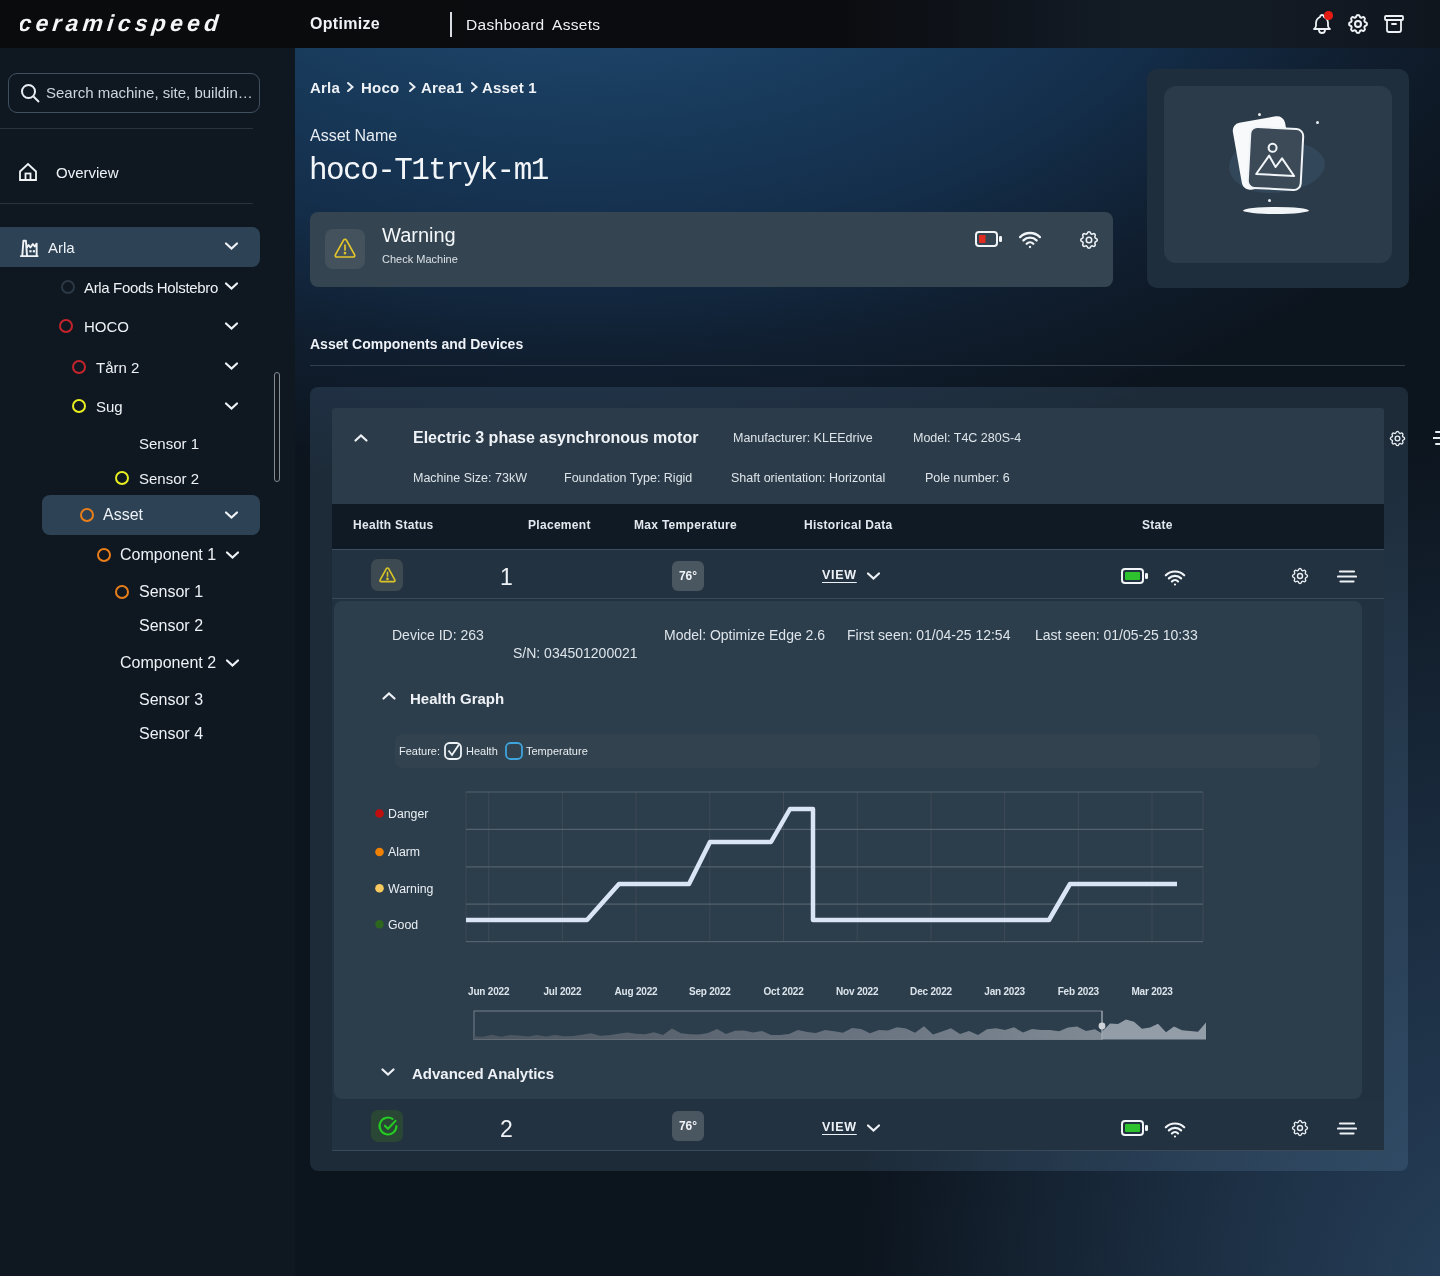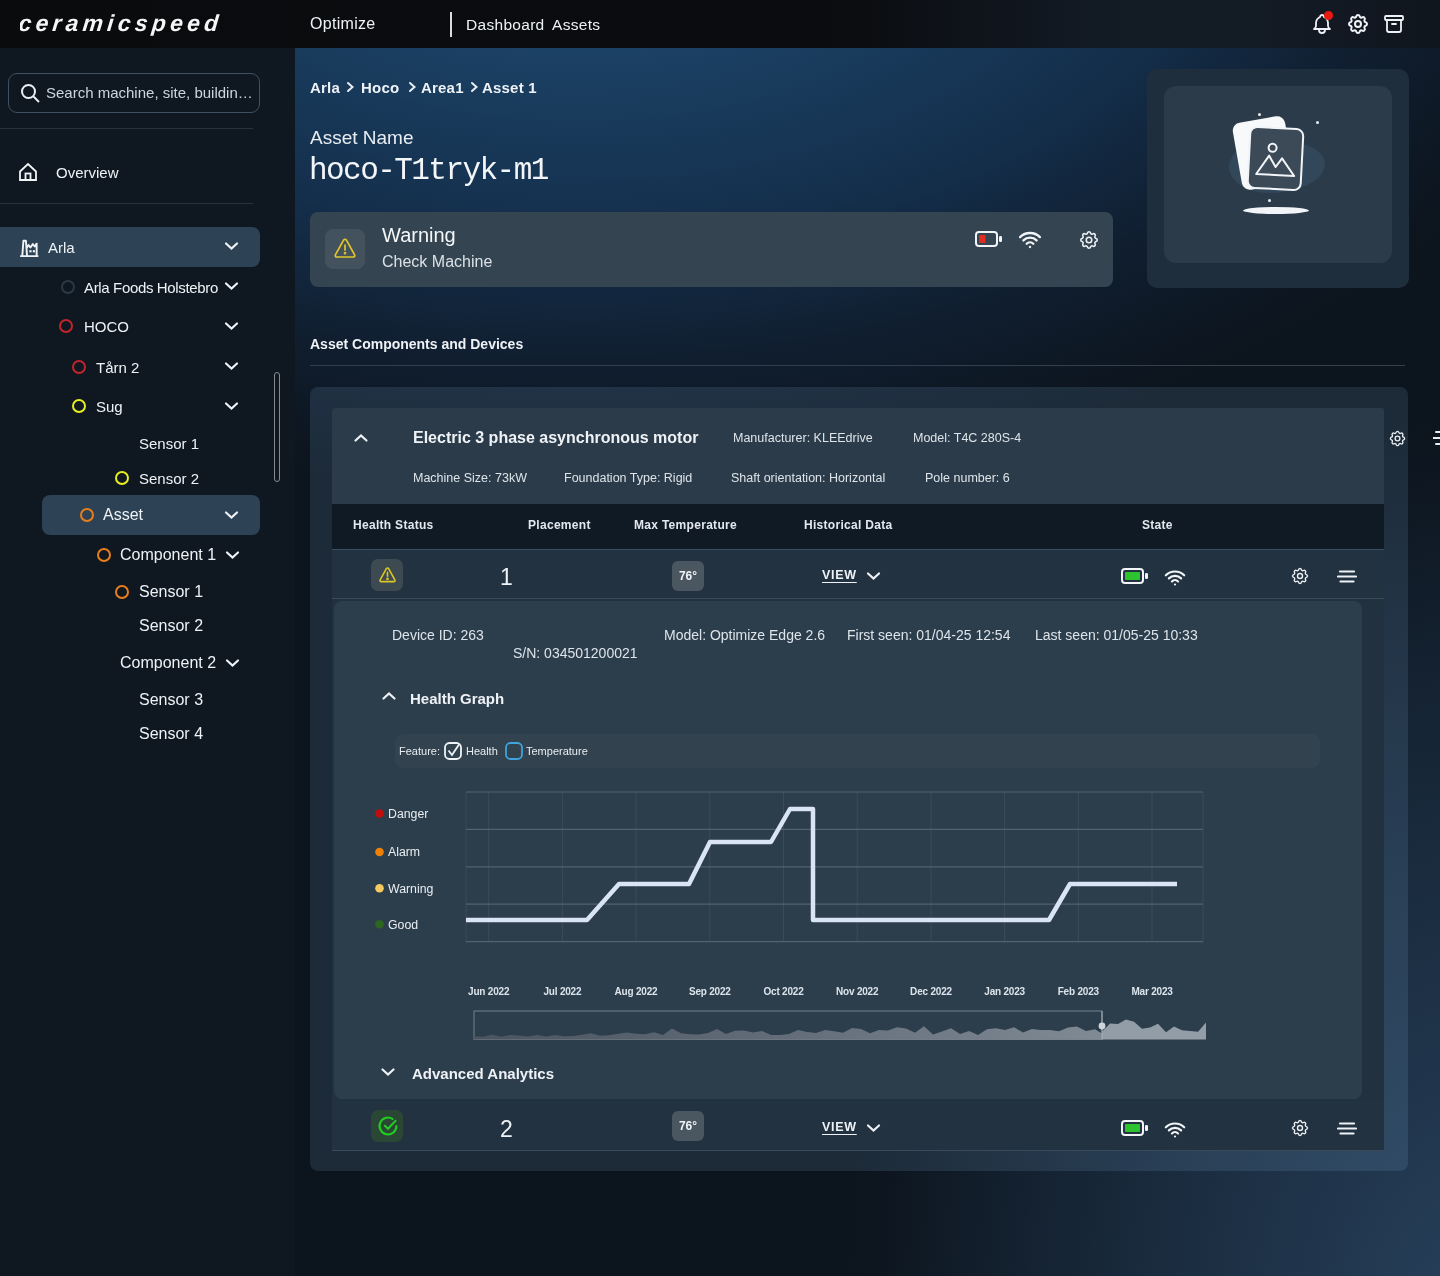--- a/index.html
+++ b/index.html
@@ -10,35 +10,35 @@
       radial-gradient(900px 1300px at 1480px 1330px, rgba(50,82,116,0.72) 0%, rgba(38,64,92,0.45) 42%, rgba(20,34,52,0) 70%),
       radial-gradient(1350px 780px at 580px -120px, #24527e 0%, #1a3e60 26%, #142f4c 45%, #101e2f 62%, #0c141d 78%);
   }
   .abs { position:absolute; }
   svg { display:block; }
 
   
   .topbar { left:0; top:0; width:1440px; height:48px;
     background:linear-gradient(90deg, #0a0b0d 0%, #0b0c0f 58%, #121a24 76%, #131b25 86%, #10161e 100%); }
   .logo { left:20px; top:11px; }
-  .nav-opt { left:310px; top:15px; font-size:16px; font-weight:400; letter-spacing:0.3px; }
+  .nav-opt { left:310px; top:15px; font-size:16px; font-weight:700; letter-spacing:0.3px; }
   .nav-div { left:450px; top:12px; width:1.5px; height:25px; background:#d7dde3; }
   .nav-link { top:16px; font-size:15.5px; font-weight:400; letter-spacing:0.3px; }
   
   .sidebar { left:0; top:48px; width:295px; height:1228px; background:#0f1821;padding-left:42px; }
   .search { left:8px; top:25px; width:252px; height:40px; border:1px solid #3f5061; border-radius:9px; }
   .search-txt { left:46px; top:36px; font-size:15px; color:#cdd5dd; }
   .sb-div { left:0; width:253px; height:1px; background:#28323d; }
   .row-hl { background:#2d4254; border-radius:8px; }
   .tree-txt { font-size:15px; color:#eef2f6; }
   .ring { width:14px; height:14px; border-radius:50%; border:2px solid; }
 
   
   .bc { top:79px; font-size:15px; font-weight:700; letter-spacing:0.2px; }
-  .label-an { left:310px; top:127px; font-size:19px; color:#e8edf2; }
+  .label-an { left:310px; top:127px; font-size:16px; color:#e8edf2; }
   .h1 { left:309px; top:153px; font-family:"Liberation Mono", monospace; font-size:31px; font-weight:400; color:#f3f6f9; letter-spacing:-1.55px; }
   .warncard { left:310px; top:212px; width:803px; height:75px; background:#344450; border-radius:8px; }
   .warn-ic { left:15px; top:17px; width:40px; height:40px; background:rgba(255,255,255,0.08); border-radius:8px; }
   .photocard { left:1147px; top:69px; width:262px; height:219px; background:#1f2e3c; border-radius:10px; }
   .photoinner { left:17px; top:17px; width:228px; height:177px; background:#2b3b49; border-radius:12px; }
   .sec-label { left:310px; top:336px; font-size:14px; font-weight:700; }
   .sec-div { left:310px; top:365px; width:1095px; height:1px; background:#323f4c; }
 
   .container { left:310px; top:387px; width:1098px; height:784px; background:rgba(143,200,250,0.13); border-radius:8px; }
   .innercard { left:22px; top:21px; width:1052px; height:743px; background:#223140; }
@@ -161,21 +161,21 @@
     <div class="abs h1">hoco-T1tryk-m1</div>
 
     <div class="abs warncard">
       <div class="abs warn-ic"></div>
       <svg class="abs" style="left:23px; top:26px;" width="24" height="22" viewBox="0 0 24 22" fill="none" stroke="#e3c629" stroke-width="1.7" stroke-linejoin="round">
           <path d="M10.7 1.9 a1.6 1.6 0 0 1 2.6 0 l8.2 14.8 a1.5 1.5 0 0 1 -1.3 2.3 h-16.4 a1.5 1.5 0 0 1 -1.3 -2.3 Z"></path>
           <line x1="12" y1="7" x2="12" y2="12" stroke-linecap="round"></line>
           <circle cx="12" cy="15.2" r="0.5" fill="#e3c629"></circle>
         </svg>
       <div class="abs" style="left:72px; top:12px; font-size:20px; font-weight:500; color:#f4f7f9;">Warning</div>
-      <div class="abs" style="left:72px; top:41px; font-size:16px; color:#dbe1e7;">Check Machine</div>
+      <div class="abs" style="left:72px; top:41px; font-size:11px; color:#dbe1e7;">Check Machine</div>
       <div id="warn-icons">
         <svg class="abs" style="left:665px; top:18px;" width="28" height="18" viewBox="0 0 28 18" fill="none">
             <rect x="1" y="2" width="21" height="14" rx="3" stroke="#f2f5f8" stroke-width="2"></rect>
             <rect x="4" y="5" width="6.5" height="8" fill="#e02b20"></rect>
             <rect x="24" y="6" width="3" height="6" rx="1.2" fill="#f2f5f8"></rect>
           </svg>
         <svg class="abs" style="left:706px; top:14px;" width="28" height="28" viewBox="0 0 24 24" fill="none" stroke="#f2f5f8" stroke-width="2" stroke-linecap="round">
             <path d="M12 18l.01 0"></path>
             <path d="M9.172 15.172a4 4 0 0 1 5.656 0"></path>
             <path d="M6.343 12.343a8 8 0 0 1 11.314 0"></path>

